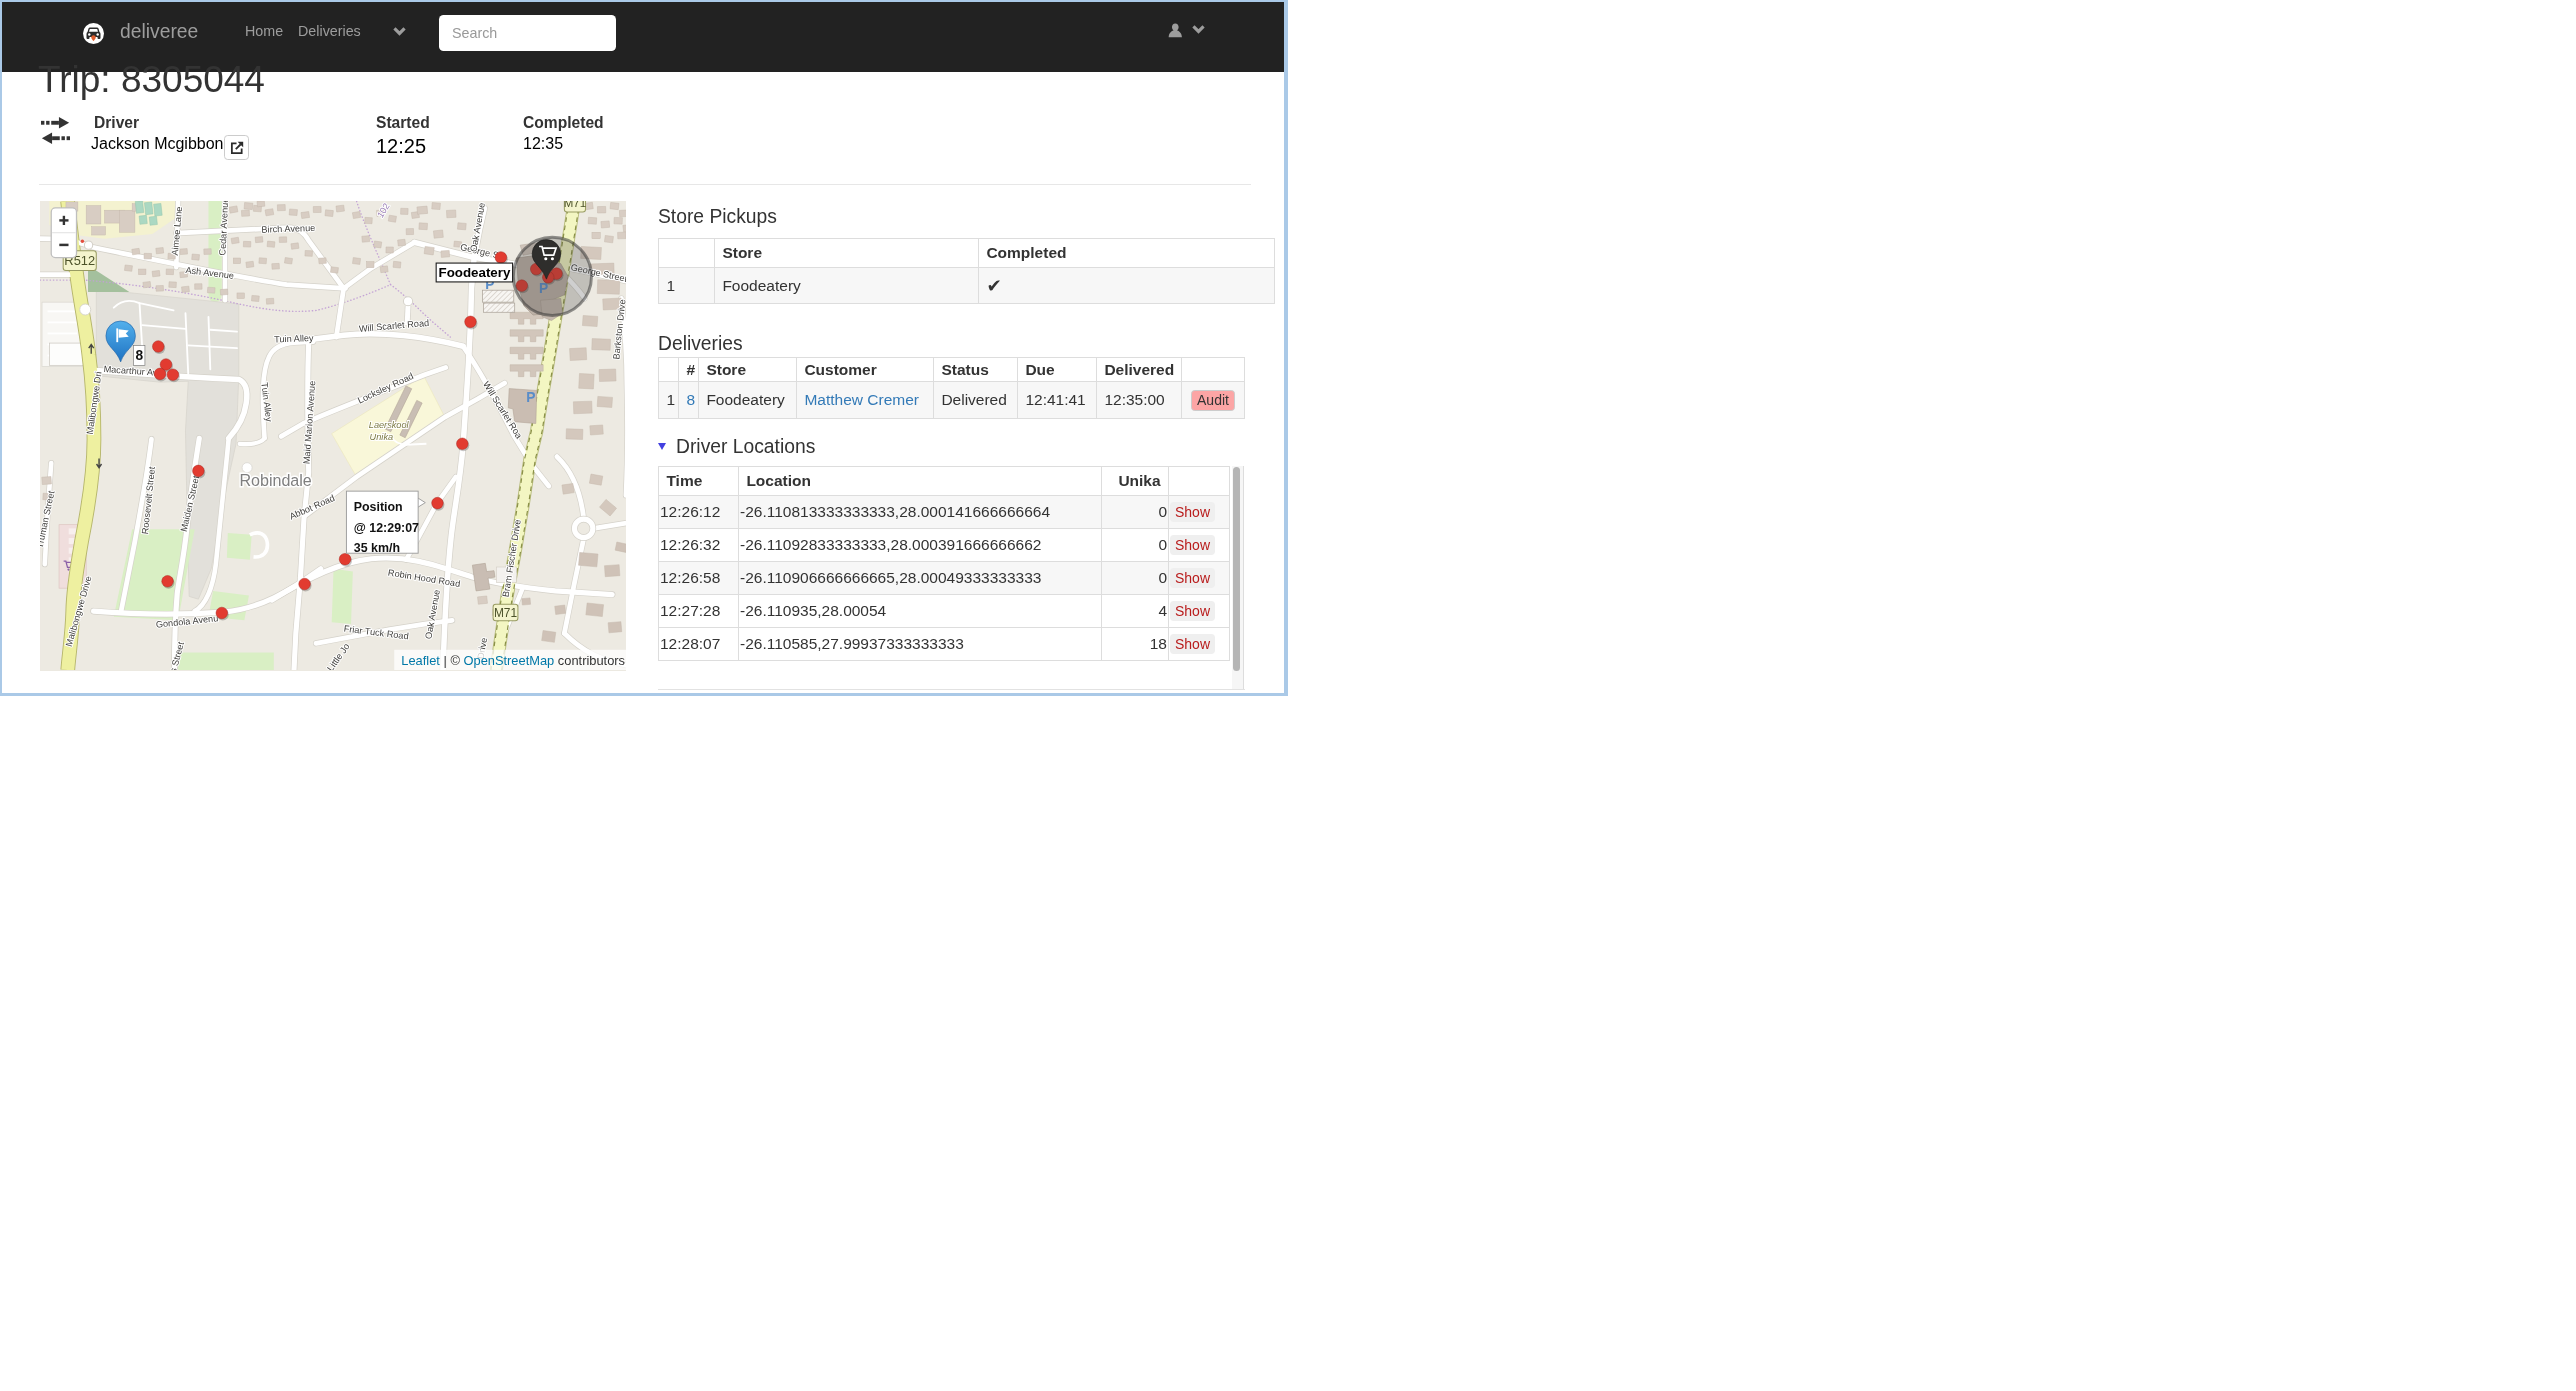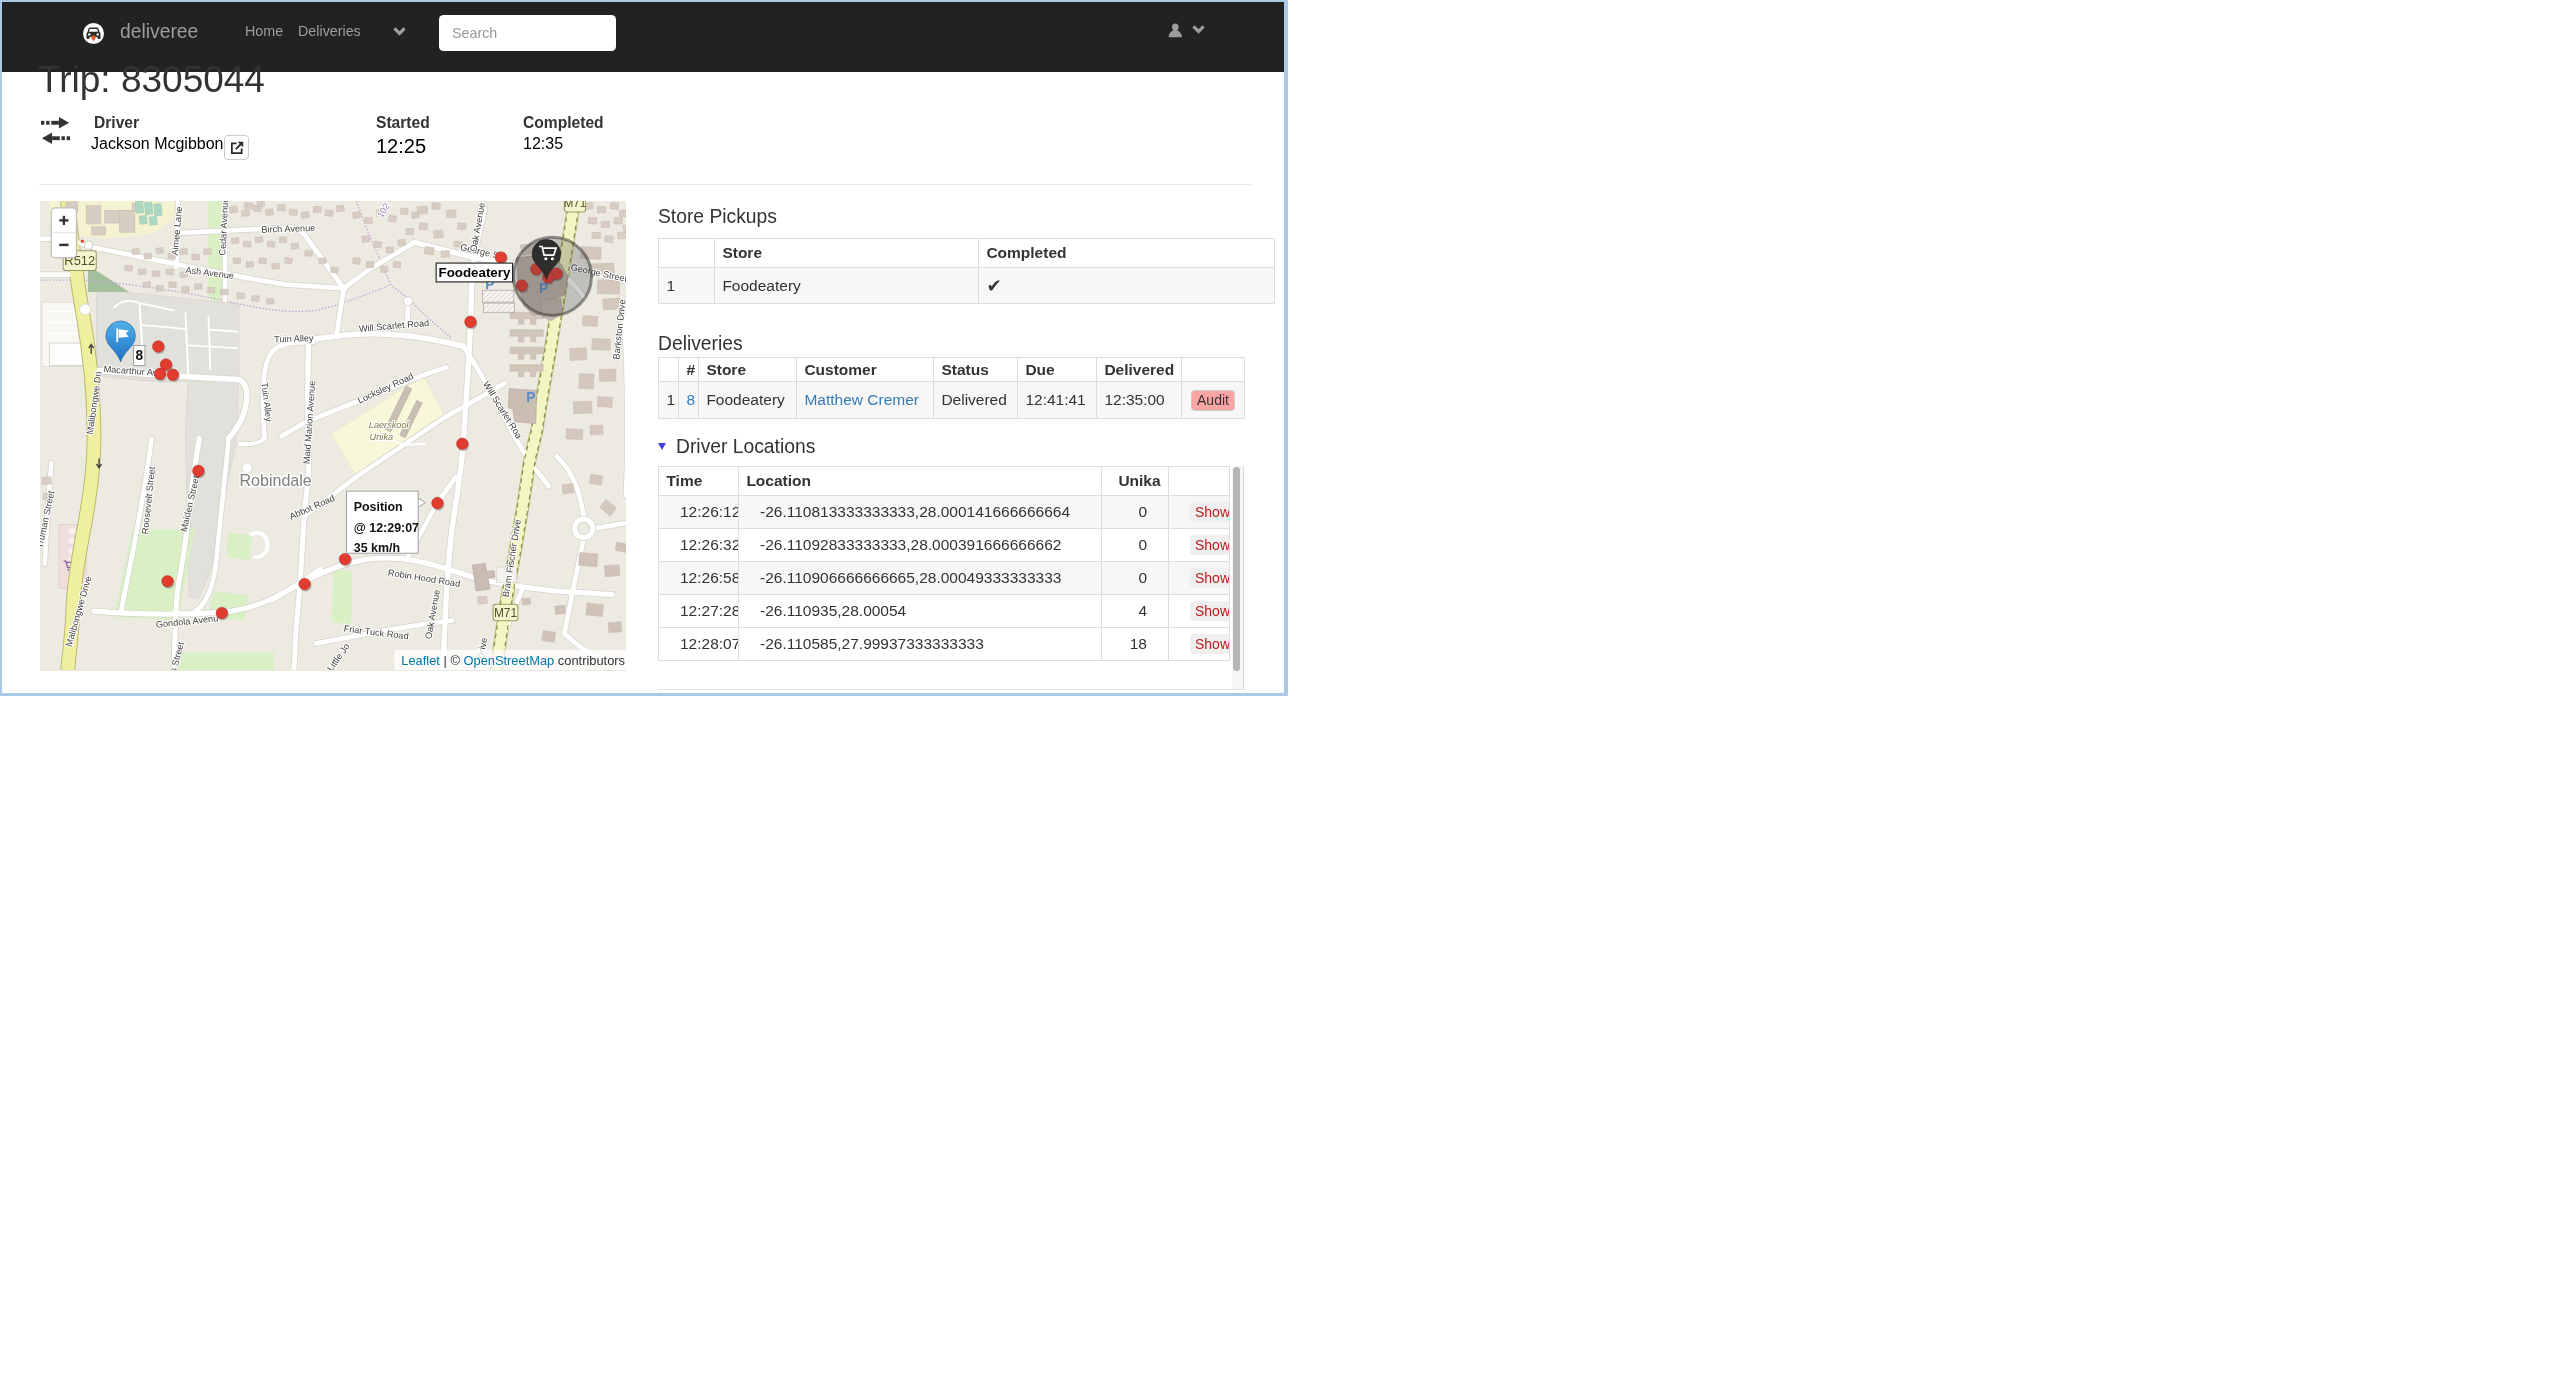--- a/index.html
+++ b/index.html
@@ -67,21 +67,21 @@
 #t-deliveries { position:absolute; left:656px; top:355px; width:586px; }
 #t-deliveries th { height:24.4px; padding:0 7.4px; }
 #t-deliveries td { height:37px; padding:0 7.4px; }
 #t-deliveries tbody tr { background:#f7f7f7; }
 
 #locwrap { position:absolute; left:656px; top:464px; width:587px; height:224px; overflow:hidden; border-bottom:0.9px solid #e2e2e2; }
 #t-locations { position:absolute; left:0; top:0; width:572px; }
 #loctrack { position:absolute; left:574px; top:0; width:12.4px; height:224px; background:#f6f6f6; border-right:0.9px solid #ddd; }
 #locthumb { position:absolute; left:575px; top:1.4px; width:7.4px; height:204px; background:#b5b5b5; border-radius:4.1px; }
 #t-locations th { height:29px; padding:0 7.4px; }
-#t-locations td { height:33px; padding:0 21px;margin-left:32px; }
+#t-locations td { height:33px; padding:0 1px;margin-left:32px; }
 #t-locations tr.odd { background:#f7f7f7; }
 
 a.link { color:#337ab7; text-decoration:none; }
 .btn-audit { display:inline-block; border:0.9px solid #ccc; border-radius:3.7px; background:#fca5a5; font-size:14px; color:#333; padding:1.4px 4.6px; }
 .btn-show { display:inline-block; border-radius:3.7px; background:#efefef; font-size:14px; color:#b91c1c; padding:1.8px 5px; }
 .right { text-align:right; }
 </style>
 </head>
 <body>
 <div class="navbar">

